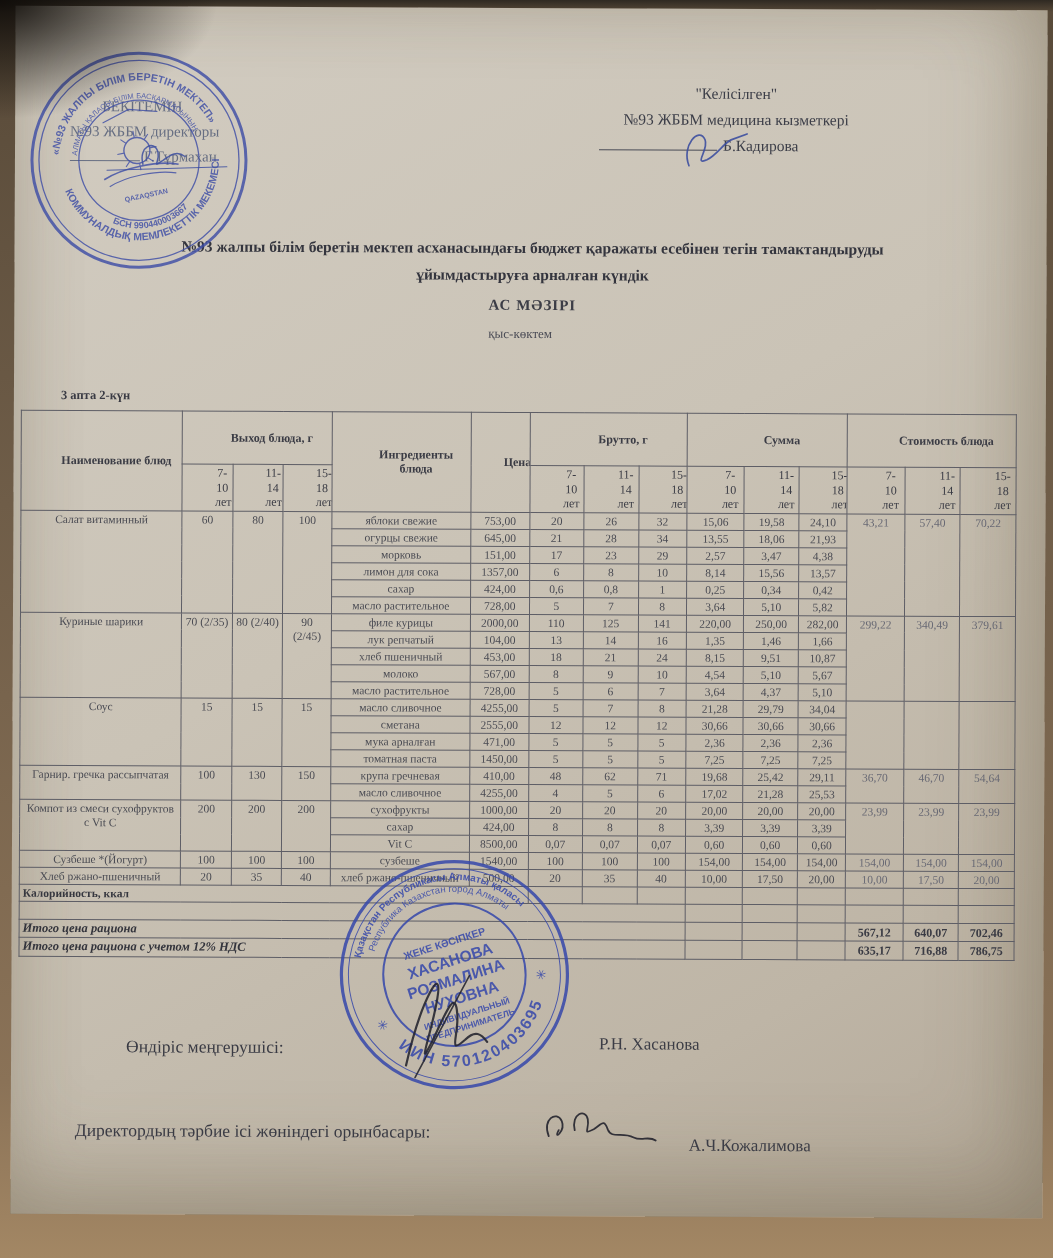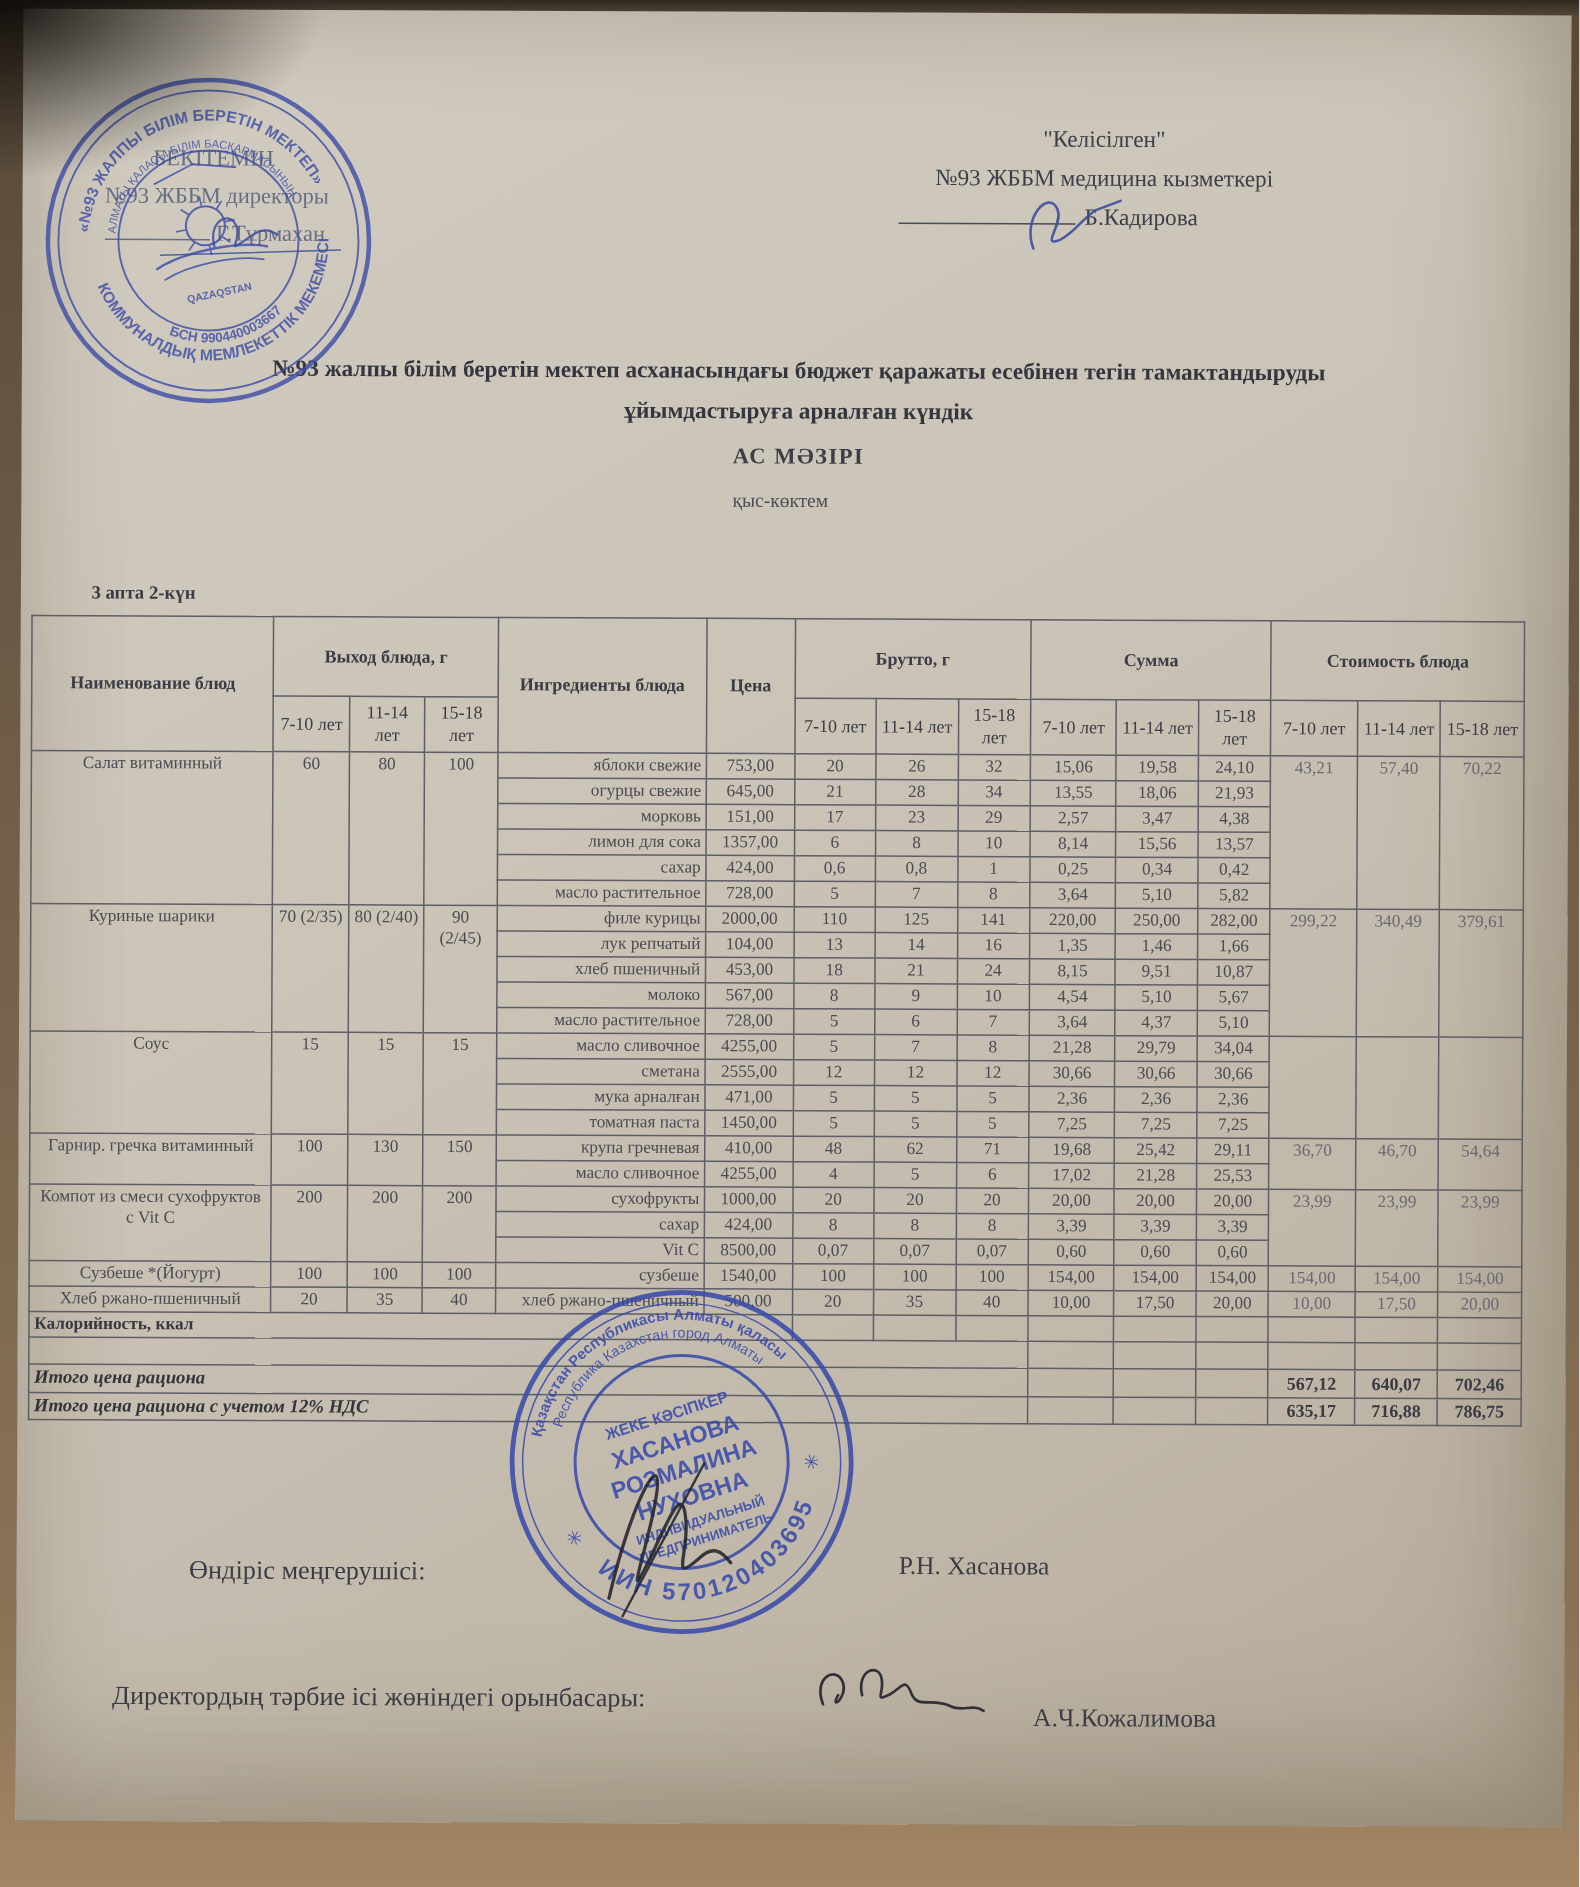--- a/index.html
+++ b/index.html
@@ -26,25 +26,25 @@
   .title-block{position:absolute;left:30px;right:26px;top:226px;z-index:2;text-align:center;
     font-weight:bold;color:#34353e;font-size:15.5px;line-height:27px;}
   .title-acmaziri{margin-top:4px;letter-spacing:1px;font-size:15px;color:#3c3d46;}
   .season{position:absolute;left:0;right:20px;top:318px;text-align:center;font-size:13px;color:#4a4b55;z-index:2;}
   .week{position:absolute;left:23px;top:382px;font-weight:bold;font-size:12.5px;color:#3a3b44;z-index:2;margin-left:24px;}
   
   table.menu{position:absolute;left:7px;top:404px;width:996px;z-index:1;
     border-collapse:collapse;font-size:11.5px;color:#4a4b53;table-layout:fixed;}
   table.menu td,table.menu th{border:1px solid #5e5e66;padding:1px 3px;line-height:1.22;
     overflow:hidden;}
-  table.menu th{font-weight:bold;color:#3b3c45;text-align:center;font-size:12px;}
+  table.menu th{font-weight:bold;color:#3b3c45;text-align:center;font-size:12px;padding-left:32px;}
   thead tr.h1 th{height:50px;}
   thead tr.h2 th{height:34px;font-weight:normal;margin-top:27px;}
   td.dish{vertical-align:top;text-align:center;}
-  td.ing{text-align:right;font-family:Liberation Serif, serif;}
+  td.ing{text-align:center;font-family:Liberation Serif, serif;}
   td.num{text-align:center;}
   td.top{vertical-align:top;padding-top:2px;}
   td.cost{color:#686974;}
   td.bold{font-weight:bold;color:#36373f;}
   td.left{text-align:left;}
   tr.spacer td{height:15px;}
   td.total-label{font-weight:bold;font-style:italic;color:#33343c;font-size:12.5px;}
   td.total-val{font-weight:bold;color:#3a3b44;font-size:12px;}
   
   .sigline{position:absolute;z-index:2;font-size:17.5px;color:#3a3b44;}
@@ -336,21 +336,21 @@
             <td class="ing">томатная паста</td>
             <td class="num">1450,00</td>
             <td class="num">5</td>
             <td class="num">5</td>
             <td class="num">5</td>
             <td class="num">7,25</td>
             <td class="num">7,25</td>
             <td class="num">7,25</td>
           </tr>
           <tr>
-            <td class="dish" rowspan="2">Гарнир. гречка витаминный</td>
+            <td class="dish" rowspan="2">Гарнир. гречка рассыпчатая</td>
             <td class="num top" rowspan="2">100</td>
             <td class="num top" rowspan="2">130</td>
             <td class="num top" rowspan="2">150</td>
             <td class="ing">крупа гречневая</td>
             <td class="num">410,00</td>
             <td class="num">48</td>
             <td class="num">62</td>
             <td class="num">71</td>
             <td class="num">19,68</td>
             <td class="num">25,42</td>

